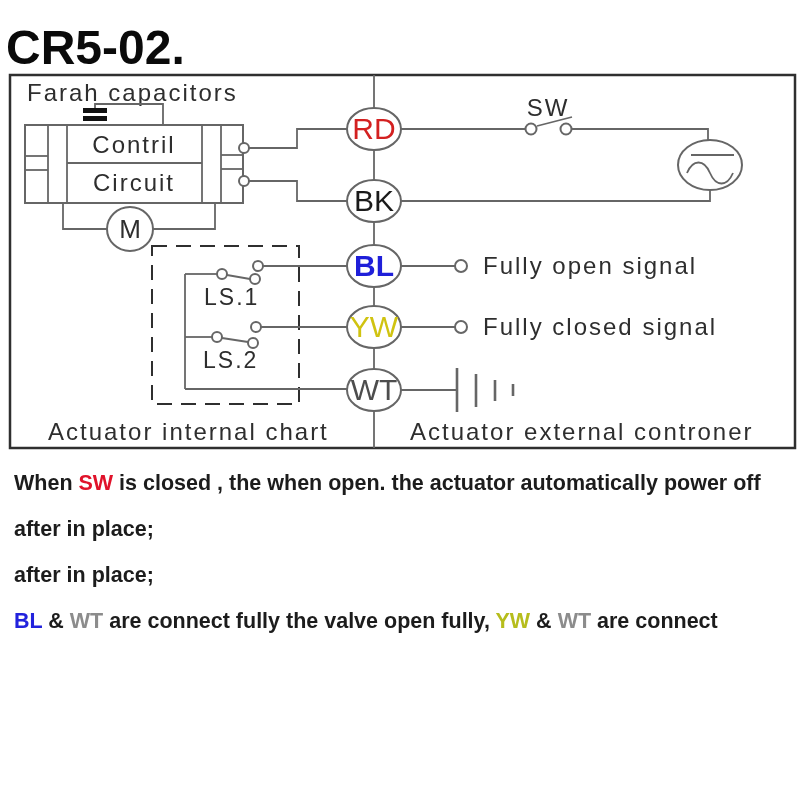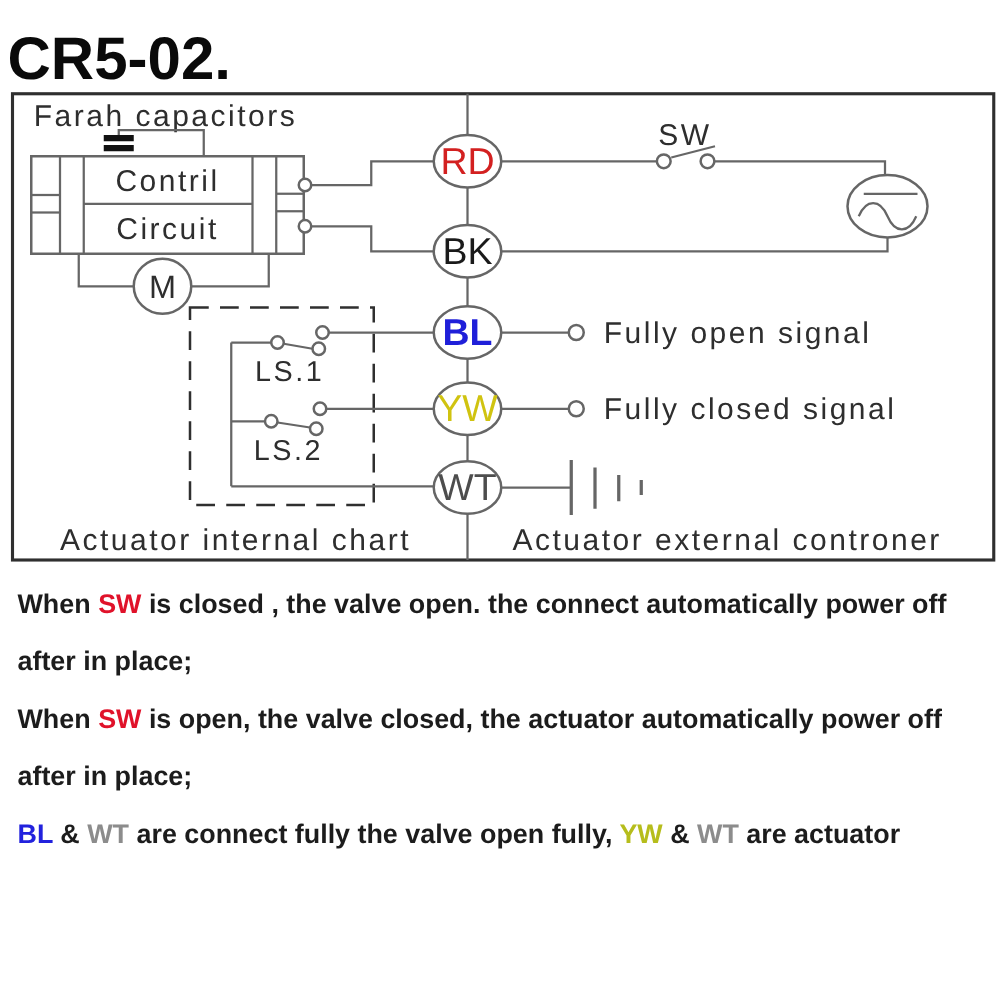--- a/index.html
+++ b/index.html
@@ -160,20 +160,19 @@
         <line x1="495" y1="380" x2="495" y2="401" class="bat"></line>
         <line x1="513" y1="384" x2="513" y2="396" class="bat"></line>
       </g>
     </g>
 
     <text x="48" y="440" class="dlabel">Actuator internal chart</text>
     <text x="410" y="440" class="dlabel">Actuator external controner</text>
   </svg>
 
   <div id="notes">
-    <p><span>When </span><span class="seg-red">SW</span><span> is closed , the valve open. the connect automatically power off</span></p>
+    <p><span>When </span><span class="seg-red">SW</span><span> is closed , the when open. the actuator automatically power off</span></p>
     <p><span>after in place;</span></p>
-    <p><span>When </span><span class="seg-red">SW</span><span> is open, the valve closed, the actuator automatically power off</span></p>
     <p><span>after in place;</span></p>
-    <p><span class="seg-blue">BL</span><span> &amp; </span><span class="seg-gray">WT</span><span> are connect fully the valve open fully, </span><span class="seg-yellow">YW</span><span> &amp; </span><span class="seg-gray">WT</span><span> are actuator</span></p>
+    <p><span class="seg-blue">BL</span><span> &amp; </span><span class="seg-gray">WT</span><span> are connect fully the valve open fully, </span><span class="seg-yellow">YW</span><span> &amp; </span><span class="seg-gray">WT</span><span> are connect</span></p>
   </div>
 
 </div>
 
 </body></html>

